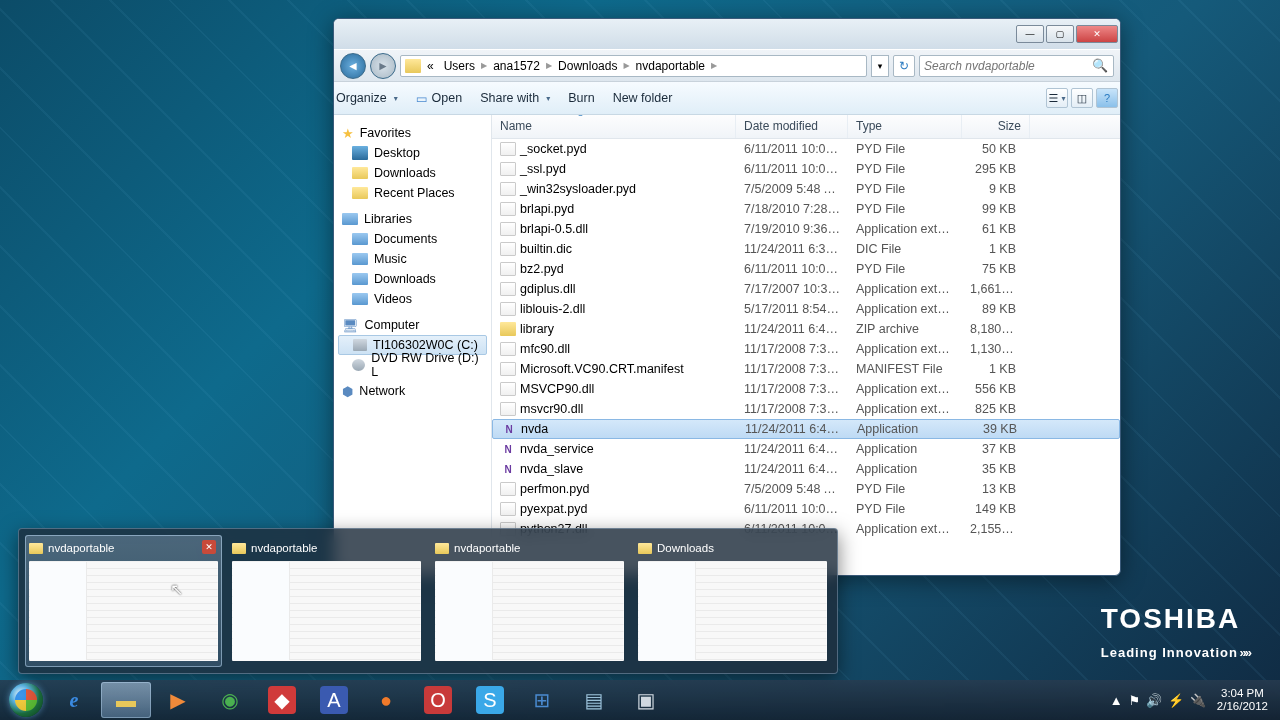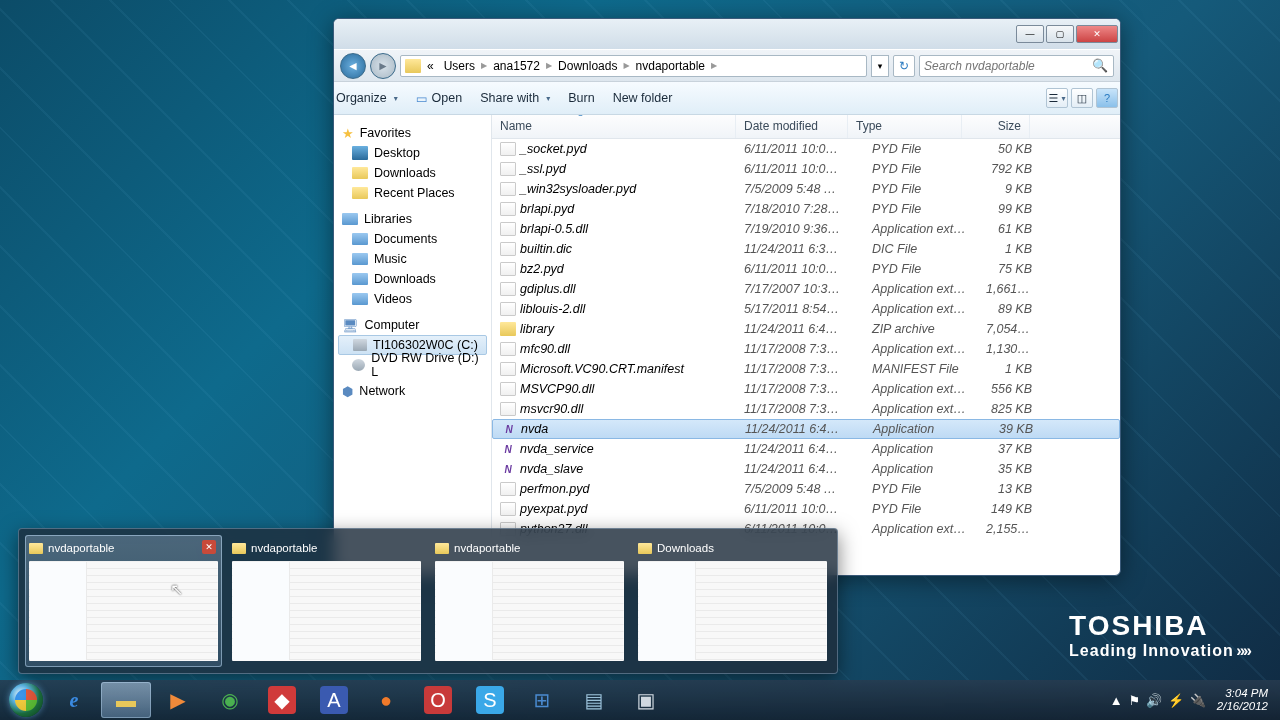--- a/index.html
+++ b/index.html
@@ -7,21 +7,21 @@
   
   
   .wallpaper { position: absolute; inset: 0; background: 
     repeating-linear-gradient(45deg, transparent 0 40px, rgba(100,180,220,.08) 40px 42px),
     linear-gradient(135deg, #0c4c68 0%, #0e6a8c 30%, #155a7a 60%, #102a42 100%);
   }
   
   
   .brand { position: absolute; right: 30px; bottom: 60px; color: #fff; }
   .brand .name { font-size: 28px; font-weight: 800; letter-spacing: 2px; }
-  .brand .tag { font-size: 16px; font-weight: 600; letter-spacing: 1px; }
+  .brand .tag { font-size: 13px; font-weight: 600; letter-spacing: 1px; margin-top: 10px; }
   .brand .tag::after { content: " »»"; letter-spacing: -2px; }
   
   
   .window { position: absolute; left: 333px; top: 18px; width: 788px; height: 558px; 
     background: #fff; border: 1px solid #3a5a7a; border-radius: 6px; 
     box-shadow: 0 4px 24px rgba(0,0,0,.45); overflow: hidden; display: flex; flex-direction: column; }
   
   .titlebar { height: 30px; background: linear-gradient(#e8f0f6,#d0dde8); display: flex; justify-content: flex-end; align-items: center; padding: 0 2px; gap: 2px; }
   .win-btn { width: 28px; height: 18px; border: 1px solid #7a8a9a; border-radius: 2px; background: linear-gradient(#f6f8fa,#d8e2ea); display: flex; align-items: center; justify-content: center; font-size: 9px; cursor: pointer; }
   .win-btn.close { width: 42px; background: linear-gradient(#e88,#c44); color:#fff; }
@@ -61,44 +61,44 @@
   
   .filepane { flex:1; display:flex; flex-direction:column; position:relative; }
   .columns { height:24px; border-bottom:1px solid #e0e6ec; display:flex; font-size:12px; color:#3a4a5a; background:linear-gradient(#fdfdfe,#f0f4f8); }
   .col { padding:4px 8px; border-right:1px solid #e8eef4; cursor:pointer; }
   .col.name { width:244px; }
   .col.date { width:112px; }
   .col.type { width:114px; }
   .col.size { width:68px; text-align:right; }
   .col .sortind { font-size:7px; color:#6aa0d0; margin-left: 45px; position:relative; top:-14px; }
   
-  .filelist { flex:1; overflow-y:scroll; font-size:12.5px;font-style:italic; }
+  .filelist { flex:1; overflow-y:scroll; font-size:12.5px; }
   .row { display:flex; height:20px; align-items:center; cursor:default; }
   .row.sel { background:linear-gradient(#d4e8fa,#bedaf4); border:1px solid #8ab8e4; border-radius:2px; }
   .cell { padding:0 8px; overflow:hidden; white-space:nowrap; text-overflow:ellipsis; }
   .cell.name { width:244px; display:flex; align-items:center; gap:4px; }
   .cell.date { width:112px; color:#555; }
-  .cell.type { width:114px; color:#555;margin-left:16px; }
+  .cell.type { width:114px; color:#555; }
   .cell.size { width:62px; text-align:right; color:#555; }
   .fico { width:16px; height:14px; display:inline-flex; align-items:center; justify-content:center; font-size:10px; flex-shrink:0; }
   .fico.file { background:linear-gradient(#fff,#f0f0f0); border:1px solid #cacaca; border-radius:1px; }
   .fico.zip { background:linear-gradient(#ffe89a,#e8c85a); border-radius:1px; }
   .fico.exe { color:#6a3aa0; font-weight:bold; }
   
   
   .taskbar { position:absolute; left:0; right:0; bottom:0; height:40px; background:linear-gradient(rgba(40,60,80,.85),rgba(20,35,50,.92)); display:flex; align-items:center; padding:0 4px; backdrop-filter: blur(6px); }
   .start { width:44px; height:36px; display:flex; align-items:center; justify-content:center; }
   .start-orb { width:34px; height:34px; border-radius:50%; background:radial-gradient(circle at 35% 35%, #fff, #5ab0e0 30%, #1a6a3a 60%, #0a3a1a); box-shadow:0 0 6px rgba(120,200,255,.5); cursor:pointer; position:relative; }
   .start-orb::before{content:"";position:absolute;inset:6px;border-radius:50%;background:conic-gradient(#e84a2a 0 90deg,#5ab82a 90deg 180deg,#f8c82a 180deg 270deg,#2a8ae8 270deg 360deg);opacity:.9;}
   .tb-app { width:50px; height:36px; margin:0 1px; border-radius:3px; display:flex; align-items:center; justify-content:center; cursor:pointer; font-size:20px; }
   .tb-app:hover, .tb-app.active { background:linear-gradient(rgba(180,210,240,.35),rgba(120,160,200,.25)); box-shadow:inset 0 0 0 1px rgba(200,230,255,.4); }
   .tb-app.active { background:linear-gradient(rgba(200,225,250,.5),rgba(140,180,220,.4)); }
   .tray { margin-left:auto; color:#fff; font-size:11px; display:flex; align-items:center; gap:10px; padding:0 8px; }
   .tray-icons { display:flex; gap:6px; font-size:13px; }
-  .tray-time { text-align:right; line-height:1.15; font-size:11.5px;font-style:italic; }
+  .tray-time { text-align:center; line-height:1.15; font-size:11.5px; }
   
   
   .thumbs { position:absolute; left:18px; bottom:46px; width:820px; height:146px; 
     background:rgba(30,45,60,.82); border:1px solid rgba(180,210,240,.35); border-radius:4px;
     backdrop-filter: blur(8px); display:flex; padding:6px; gap:6px; box-shadow:0 6px 20px rgba(0,0,0,.5); }
   .thumb { flex:1; border-radius:3px; padding:4px; position:relative; }
   .thumb.hover { background:linear-gradient(rgba(200,225,250,.28),rgba(140,180,220,.18)); box-shadow:inset 0 0 0 1px rgba(200,230,255,.5); }
   .thumb-title { color:#fff; font-size:11.5px; display:flex; align-items:center; gap:5px; height:18px; }
   .thumb-title .tfold { width:14px; height:11px; background:linear-gradient(#ffe89a,#e8c85a); border-radius:1px; }
   .thumb-close { position:absolute; right:6px; top:5px; width:14px; height:14px; background:#c84a3a; color:#fff; font-size:9px; display:flex; align-items:center; justify-content:center; border-radius:2px; cursor:pointer; }
@@ -239,21 +239,21 @@
             <div class="cell type">PYD File</div>
             <div class="cell size">50 KB</div>
           </div>
           <div class="row">
             <div class="cell name">
               <span class="fico file"></span>
               <span>_ssl.pyd</span>
             </div>
             <div class="cell date">6/11/2011 10:09 PM</div>
             <div class="cell type">PYD File</div>
-            <div class="cell size">792 KB</div>
+            <div class="cell size">295 KB</div>
           </div>
           <div class="row">
             <div class="cell name">
               <span class="fico file"></span>
               <span>_win32sysloader.pyd</span>
             </div>
             <div class="cell date">7/5/2009 5:48 AM</div>
             <div class="cell type">PYD File</div>
             <div class="cell size">9 KB</div>
           </div>
@@ -311,21 +311,21 @@
             <div class="cell type">Application extens...</div>
             <div class="cell size">89 KB</div>
           </div>
           <div class="row">
             <div class="cell name">
               <span class="fico zip"></span>
               <span>library</span>
             </div>
             <div class="cell date">11/24/2011 6:43 PM</div>
             <div class="cell type">ZIP archive</div>
-            <div class="cell size">7,054 KB</div>
+            <div class="cell size">8,180 KB</div>
           </div>
           <div class="row">
             <div class="cell name">
               <span class="fico file"></span>
               <span>mfc90.dll</span>
             </div>
             <div class="cell date">11/17/2008 7:30 PM</div>
             <div class="cell type">Application extens...</div>
             <div class="cell size">1,130 KB</div>
           </div>

